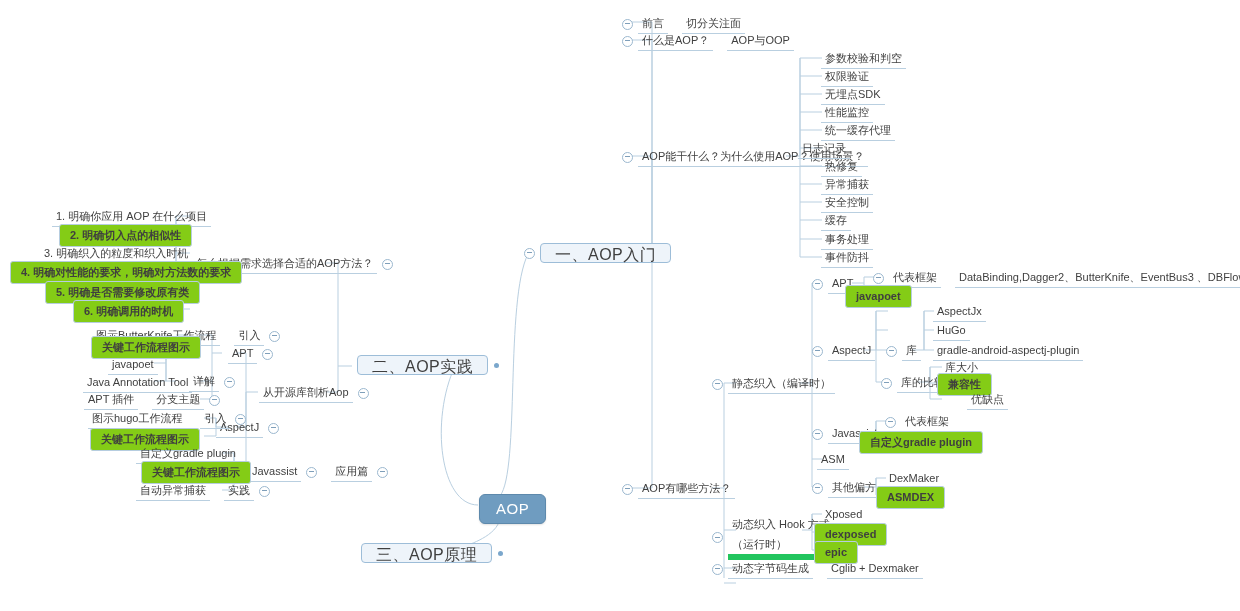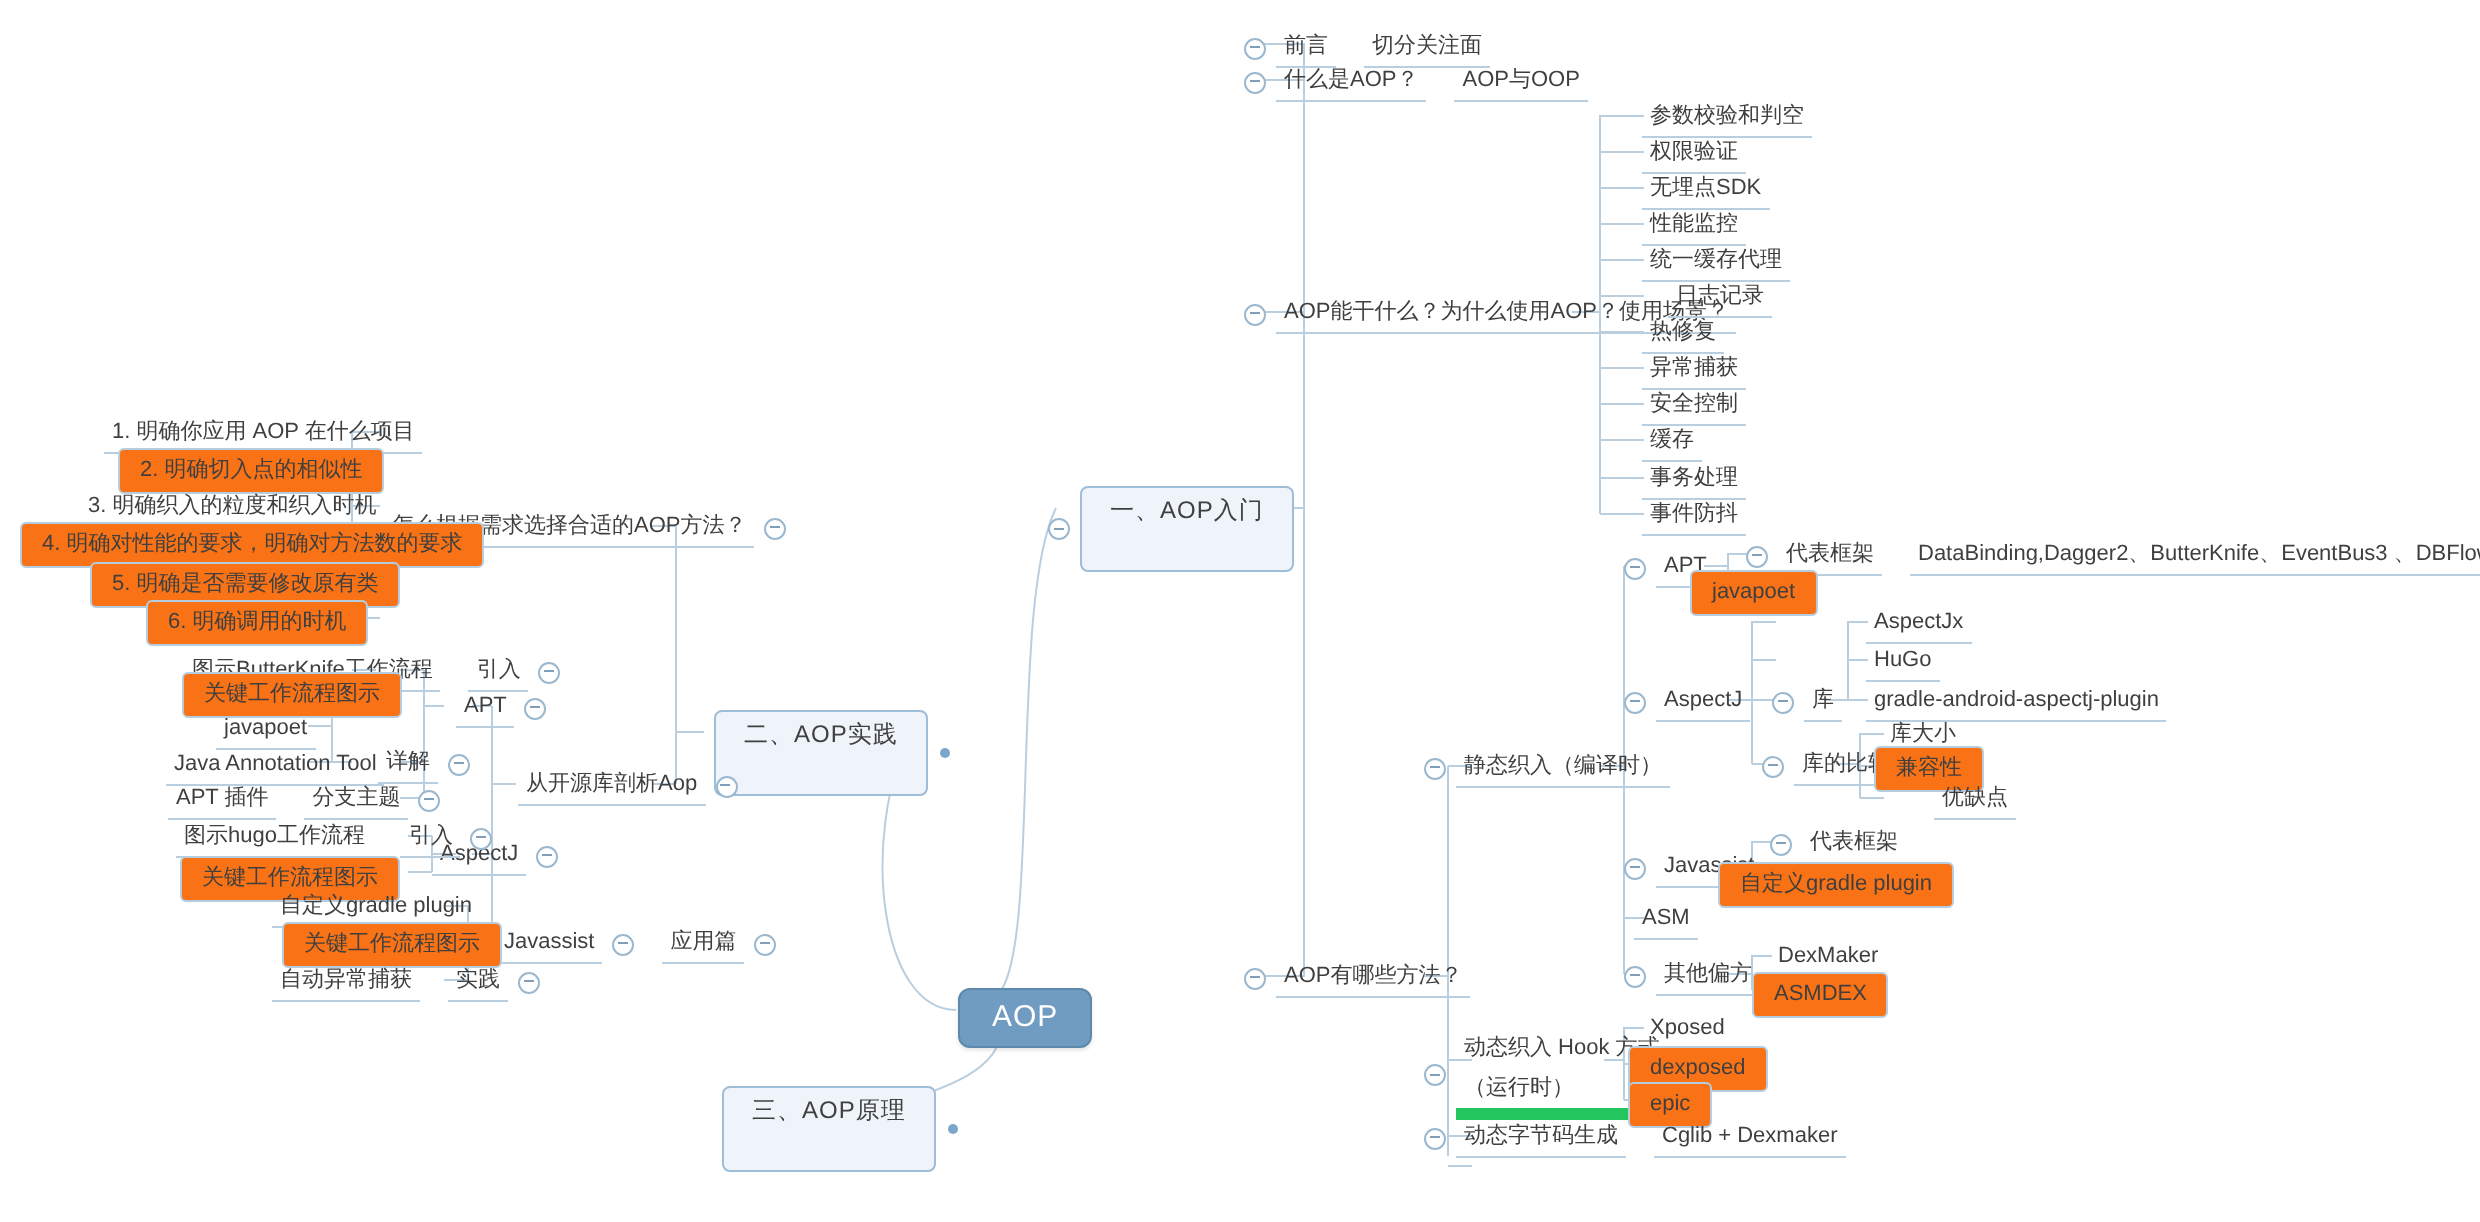--- a/index.html
+++ b/index.html
@@ -12,26 +12,27 @@
   svg.links{position:absolute;left:0;top:0;width:1240px;height:611px;pointer-events:none;}
   .node{
     position:absolute;white-space:nowrap;font-size:11px;line-height:14px;
     color:#3f3f3f;display:flex;align-items:center;
   }
   .node .txt{display:inline-block;padding:2px 4px 3px 4px;}
   
   .plain > .txt{border-bottom:1px solid #b9cfe0;}
   
   .boxed > .txt{
-    border:1px solid #b6cde0;background:#f97316;border-radius:3px;
+    border:1px solid #b6cde0;background:#84cc16;border-radius:3px;
     padding:3px 10px 4px 10px;
+    font-weight:bold;
   }
   .lvl1 > .txt{
     border:1px solid #9dbdd8;background:#eef4fa;border-radius:4px;
-    padding:4px 14px 23px 14px;font-size:12px;letter-spacing:.5px;
+    padding:4px 14px 0 14px;font-size:16px;letter-spacing:.5px;
   }
   .root{
     position:absolute;background:#6f9cc0;border:1px solid #5d89ac;border-radius:6px;
     color:#ffffff;font-size:15px;padding:5px 16px 6px 16px;letter-spacing:.5px;
     box-shadow:0 1px 2px rgba(0,0,0,.12);
   }
   
   .tog{
     width:9px;height:9px;border:1px solid #9bb8cf;border-radius:50%;
     background:#fff;position:relative;flex:0 0 auto;
@@ -210,21 +211,21 @@
     </div>
   <div class="node plain" style="left:821px;top:85px;">
       <span class="txt">无埋点SDK</span>
     </div>
   <div class="node plain" style="left:821px;top:103px;">
       <span class="txt">性能监控</span>
     </div>
   <div class="node plain" style="left:821px;top:121px;">
       <span class="txt">统一缓存代理</span>
     </div>
-  <div class="node plain" style="left:834px;top:139px;justify-content:center;">
+  <div class="node plain" style="left:798px;top:139px;justify-content:center;">
       <span class="txt">日志记录</span>
     </div>
   <div class="node plain" style="left:821px;top:157px;">
       <span class="txt">热修复</span>
     </div>
   <div class="node plain" style="left:821px;top:175px;">
       <span class="txt">异常捕获</span>
     </div>
   <div class="node plain" style="left:821px;top:193px;">
       <span class="txt">安全控制</span>

